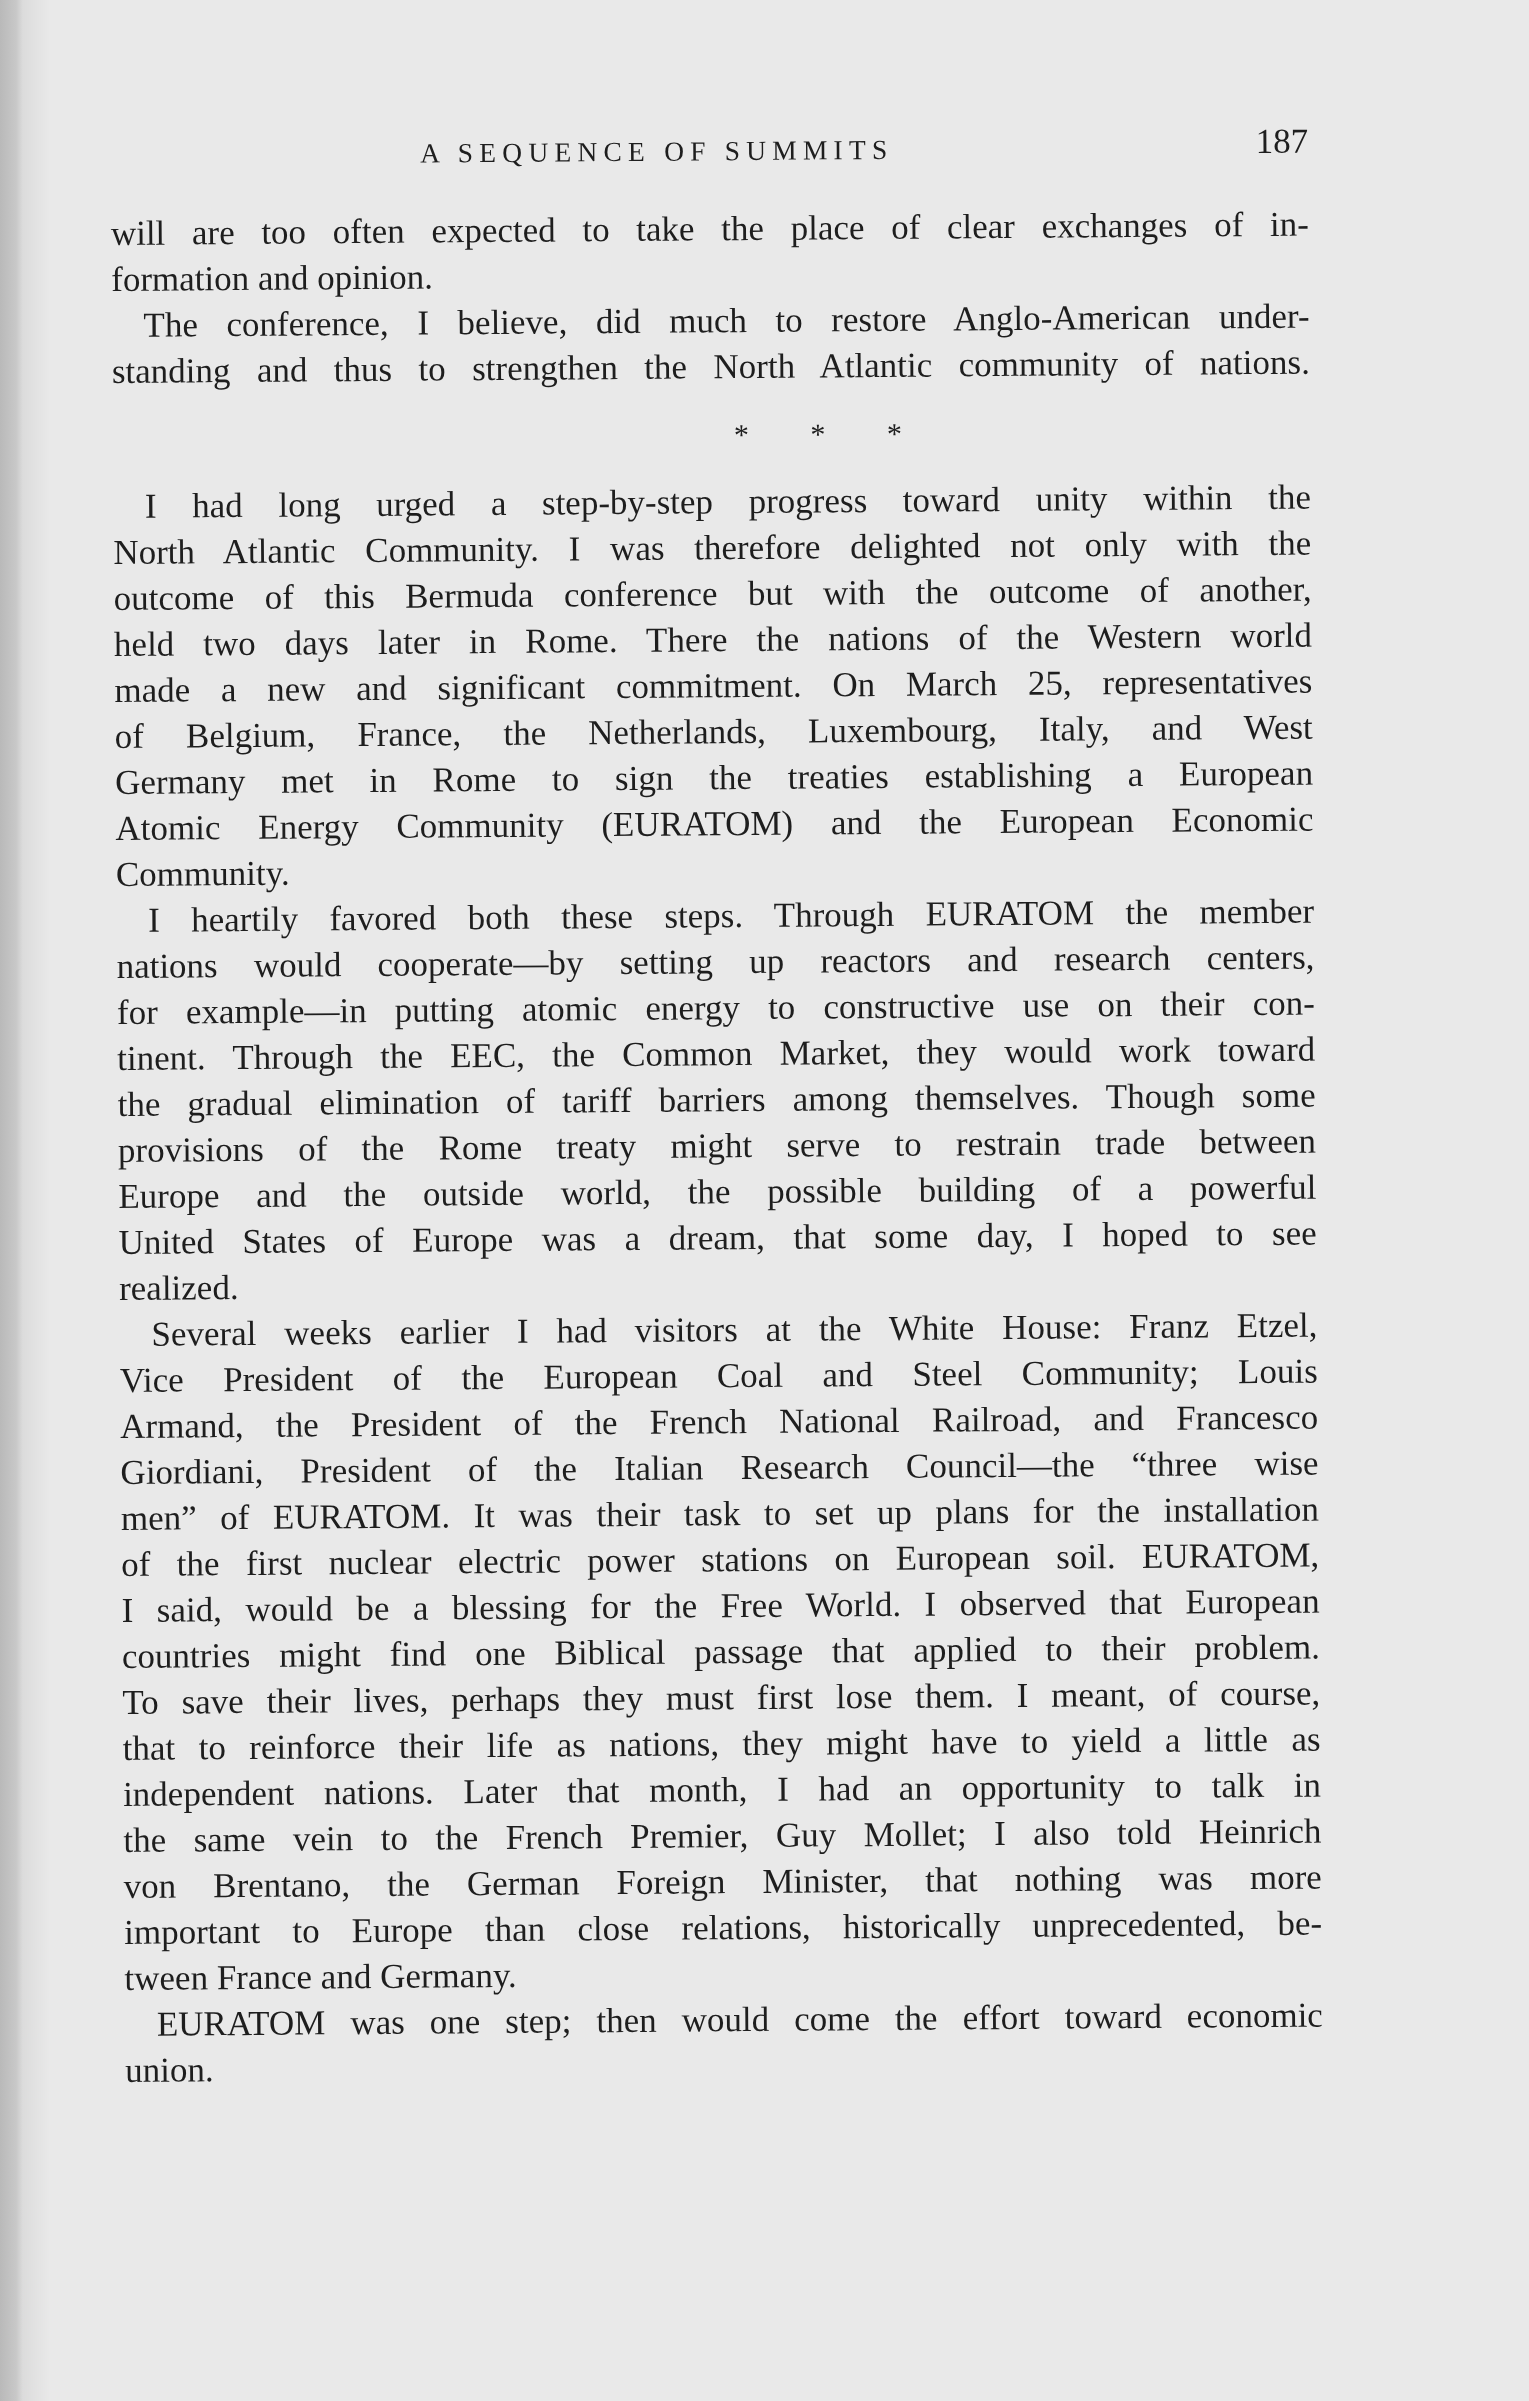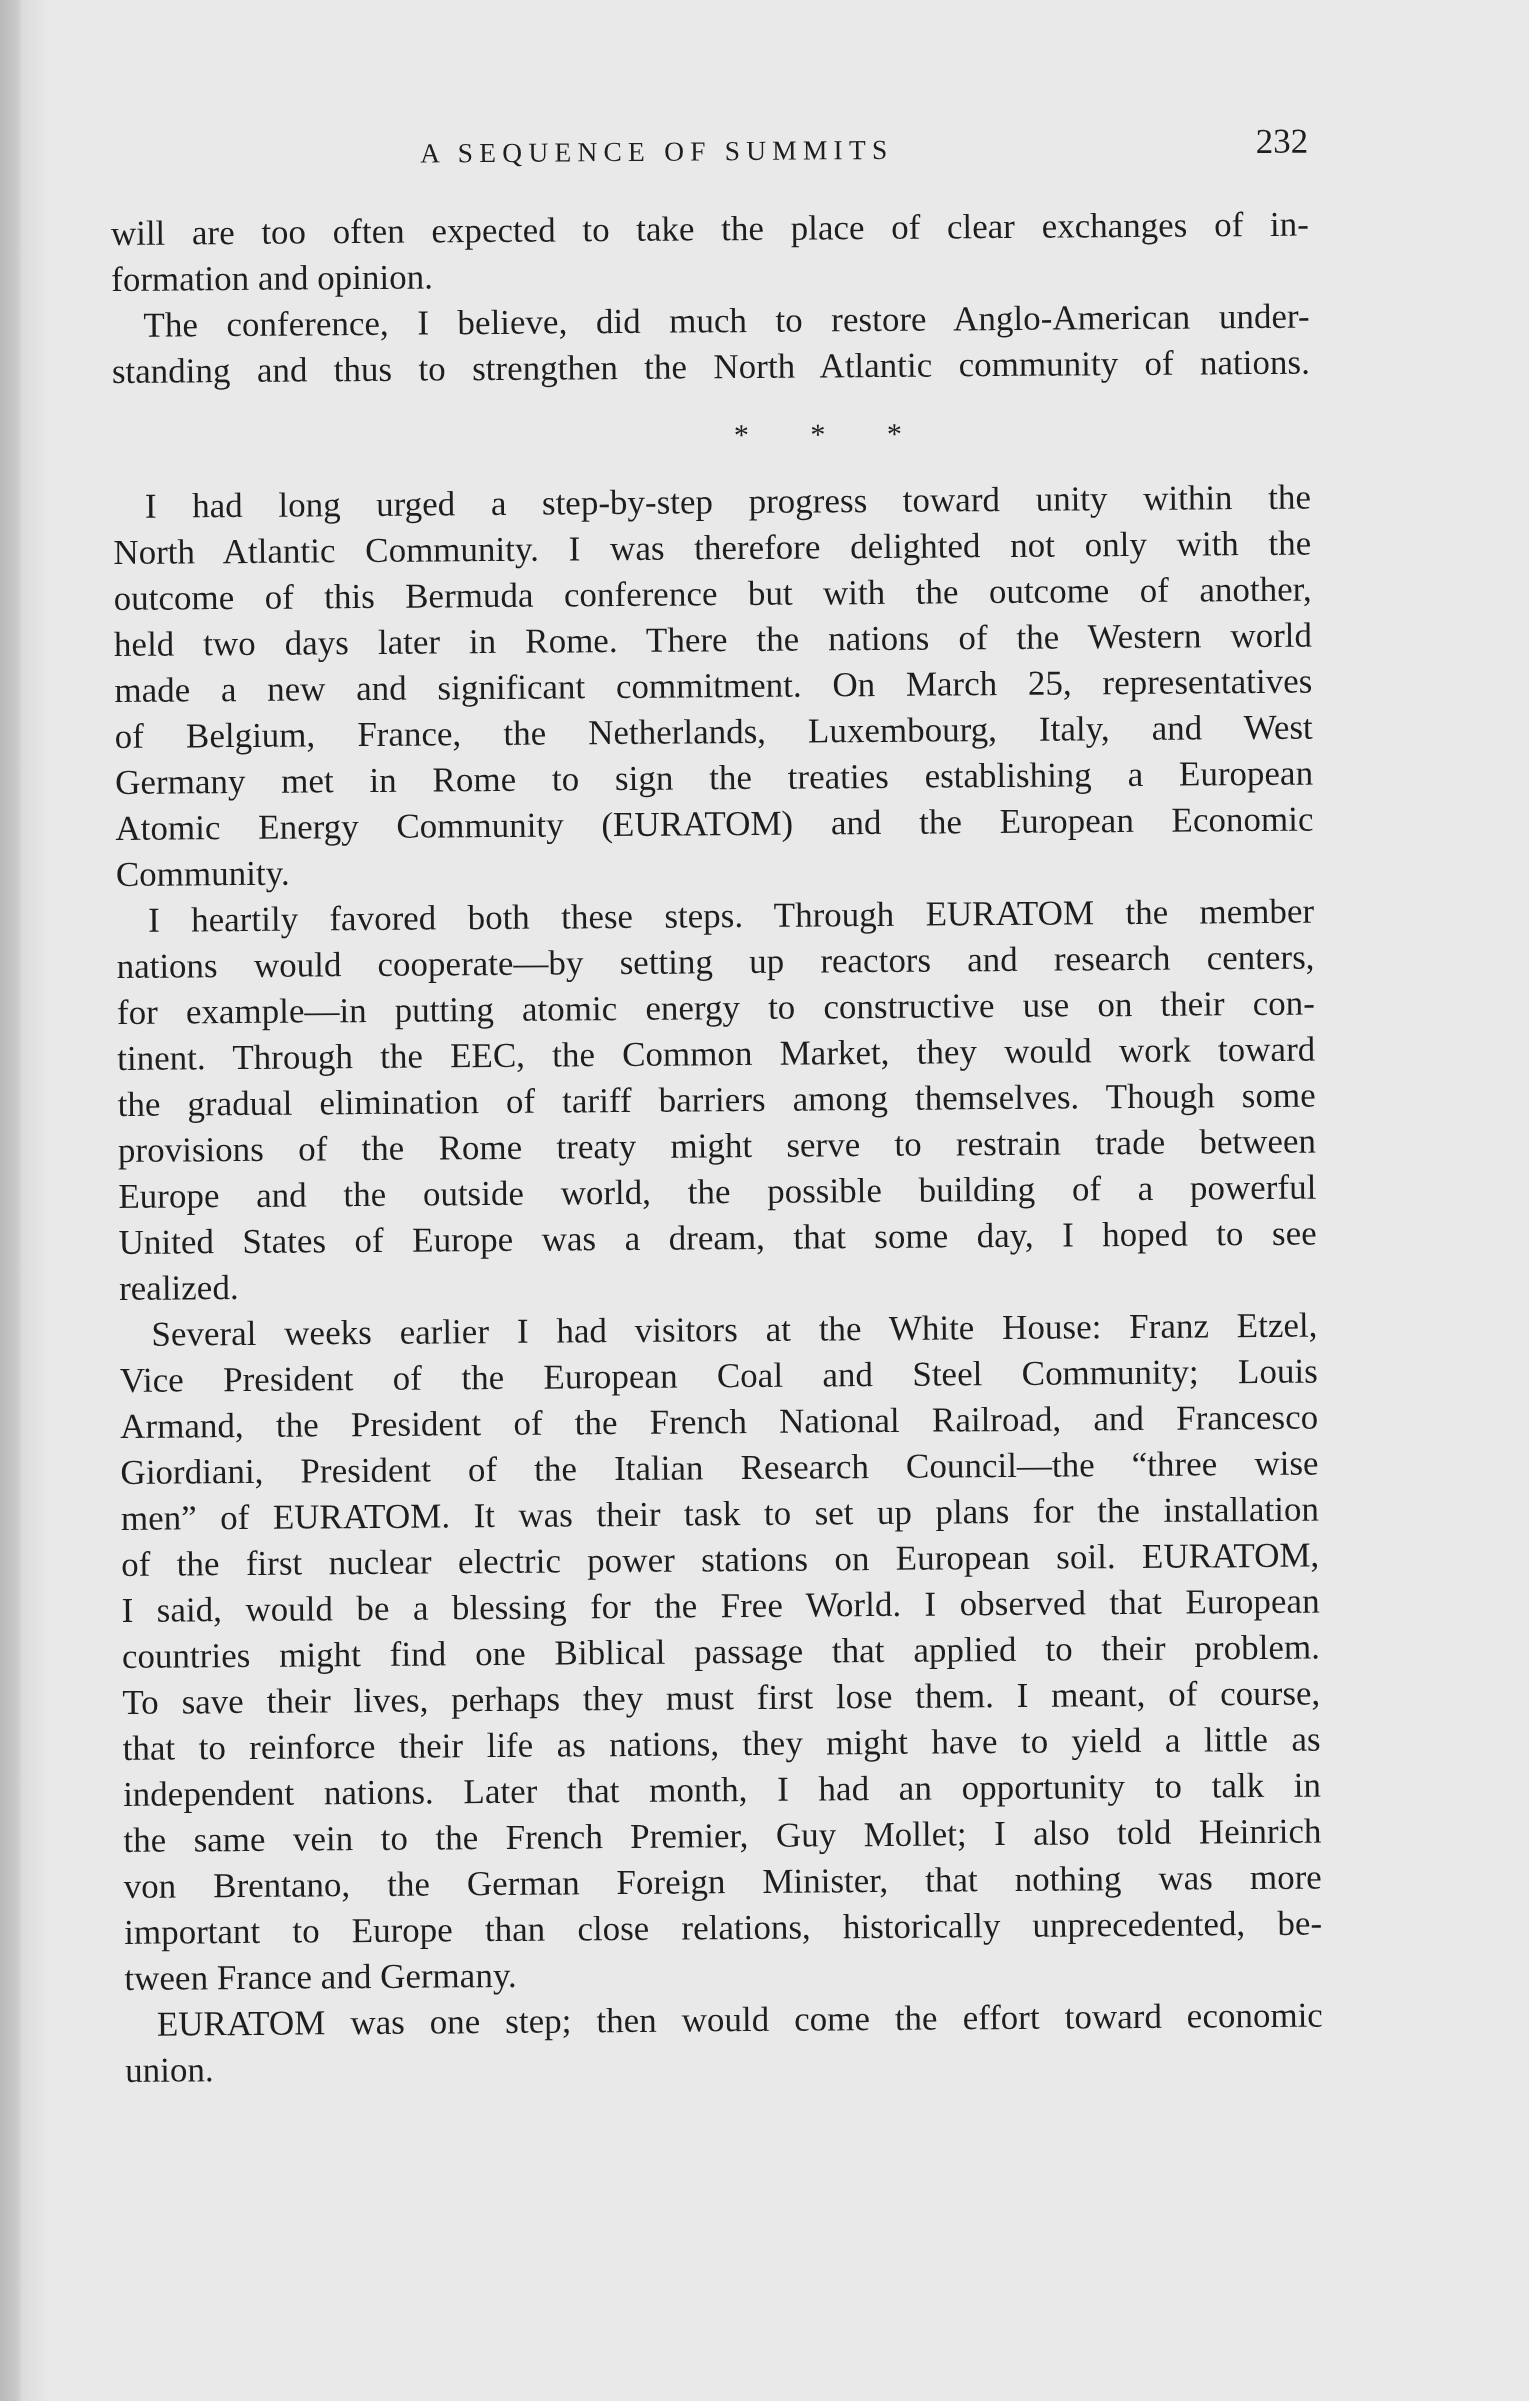--- a/index.html
+++ b/index.html
@@ -97,21 +97,21 @@
   </style>
 </head>
 <body>
 
 <div class="gutter"></div>
 <div class="gutter-shade"></div>
 
 <div class="page">
   <div class="running-head">
     <span class="running-title">A SEQUENCE OF SUMMITS</span>
-    <span class="page-number">232</span>
+    <span class="page-number">187</span>
   </div>
 
   <div class="body-text">
 
     <div class="para">
       <span class="line">will are too often expected to take the place of clear exchanges of in-</span>
       <span class="line last">formation and opinion.</span>
     </div>
 
     <div class="para">

